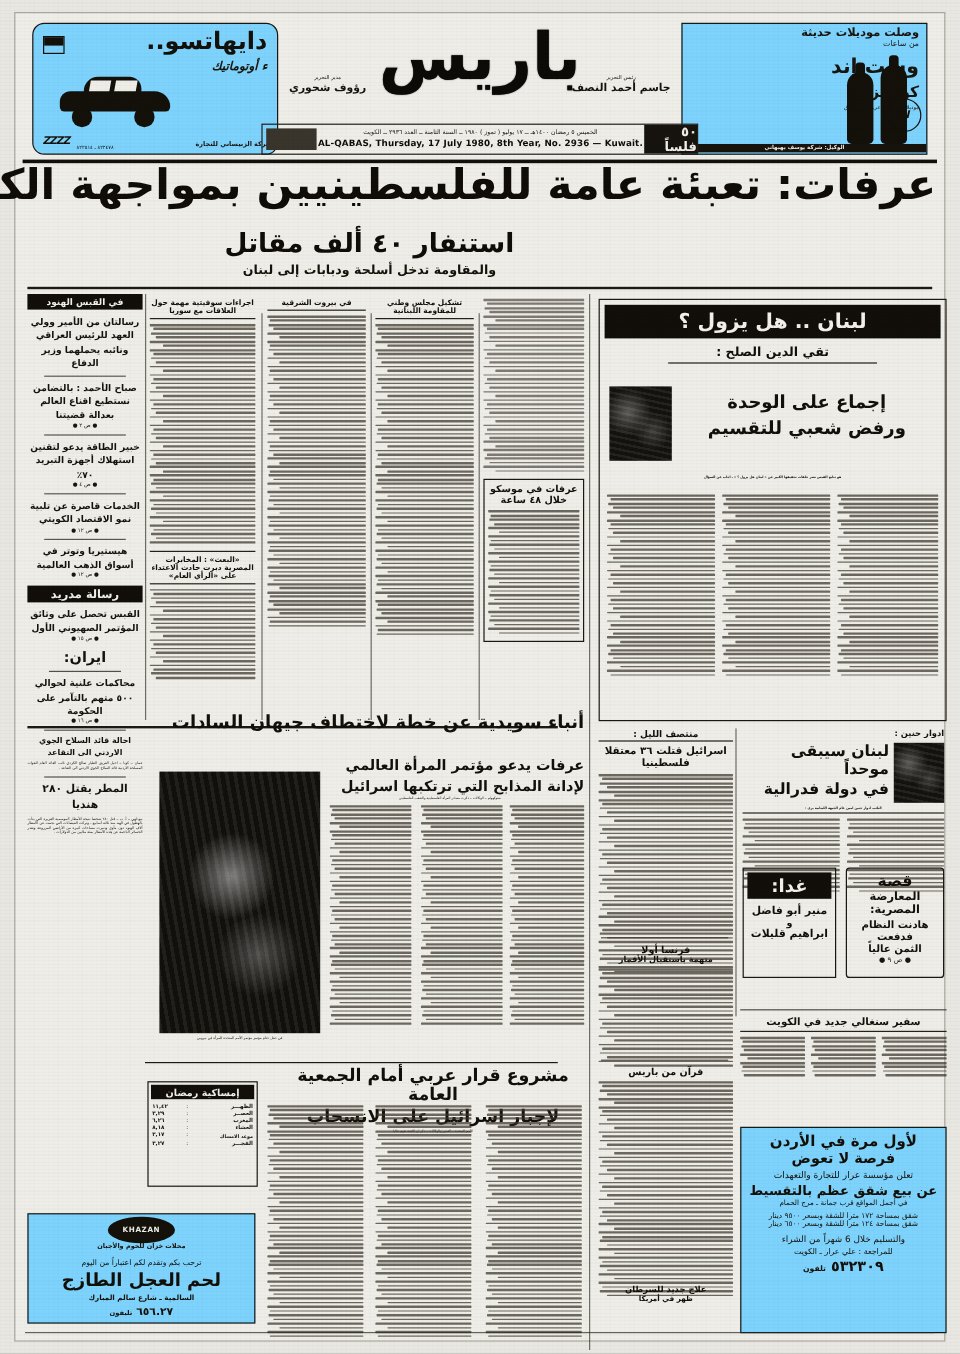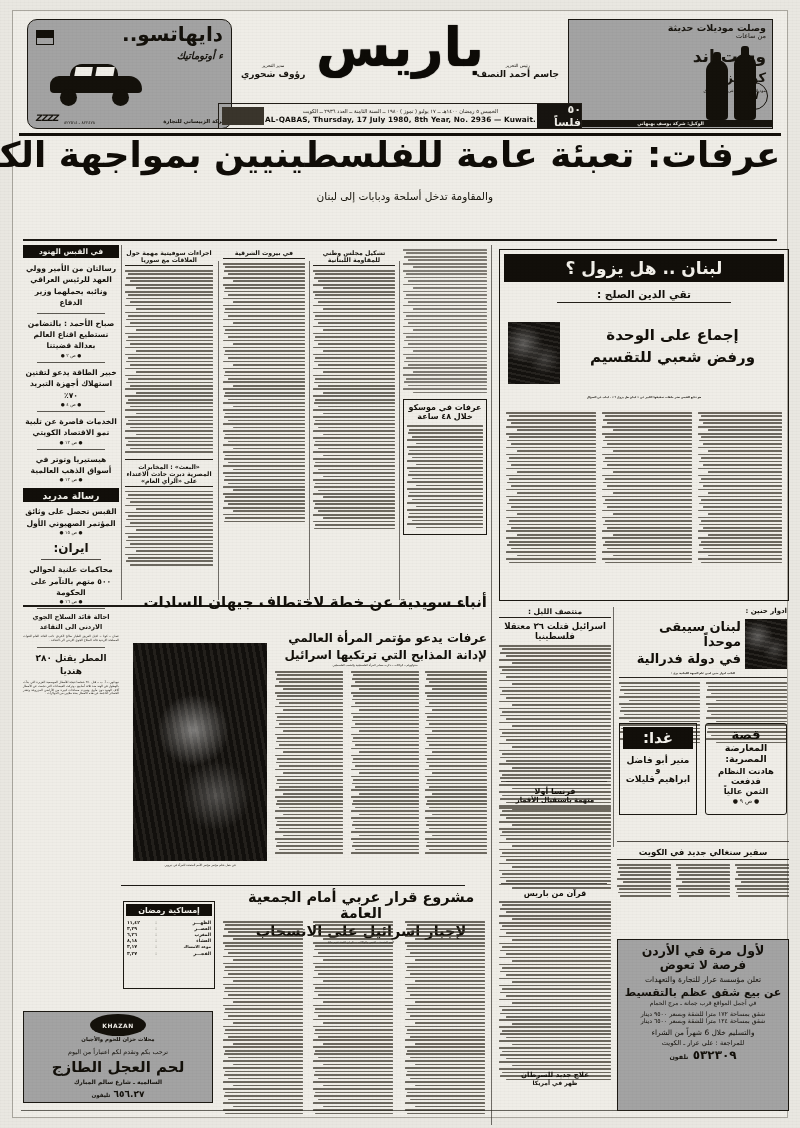--- a/index.html
+++ b/index.html
@@ -43,21 +43,21 @@
 
   
   .masthead{position:absolute;left:0;right:0;top:0;height:120px;}
   .nameplate{
     position:absolute;left:50%;transform:translateX(-50%);top:10px;
     font-family:"DejaVu Sans",sans-serif;font-weight:bold;font-size:54px;
     color:#0d0b07;letter-spacing:-2px;line-height:1;
     text-shadow:0 0 1px #0d0b07;
   }
   .ad-box{
-    position:absolute;border:1.6px solid #1b1812;background:#a3a3a3;
+    position:absolute;border:1.6px solid #1b1812;background:#7dd3fc;
     box-sizing:border-box;overflow:hidden;
   }
   .ad-left{left:14px;top:8px;width:205px;height:110px;border-radius:10px;}
   .ad-right{right:14px;top:8px;width:205px;height:110px;}
   .ad-head{font-weight:bold;color:#14110b;}
 
   .car{
     position:absolute;left:22px;top:42px;width:92px;height:40px;
   }
   .car .body{position:absolute;left:0;top:14px;width:92px;height:17px;background:#14110b;border-radius:9px 13px 4px 4px;}
@@ -97,21 +97,21 @@
   .hl-wrap{position:absolute;left:14px;right:14px;top:126px;}
   .mainhead{
     font-weight:bold;font-size:35px;line-height:1.05;color:#100d08;
     text-align:center;letter-spacing:-1px;direction:rtl;white-space:nowrap;
     transform:scaleX(1.02);
   }
   .subhead{
     font-weight:bold;font-size:22px;color:#100d08;text-align:center;direction:rtl;margin-top:4px;
   }
   .subhead2{
-    font-weight:normal;font-size:10.5px;color:#151209;text-align:right;direction:rtl;margin-top:3px;
+    font-weight:bold;font-size:10.5px;color:#151209;text-align:center;direction:rtl;margin-top:3px;
   }
 
   
   .blackbar{
     background:#120f0a;color:#f2f0ea;font-weight:bold;text-align:center;
     display:flex;align-items:center;justify-content:center;direction:rtl;
   }
   .boxed{border:1.4px solid #1b1812;box-sizing:border-box;}
   .headline-sm{font-weight:bold;direction:rtl;text-align:center;color:#13100a;}
   .kicker{font-weight:bold;direction:rtl;text-align:center;color:#13100a;border-bottom:1px solid #25211a;}
@@ -216,20 +216,21 @@
 
   <div class="hl-wrap">
     <div class="mainhead">عرفات: تعبئة عامة للفلسطينيين بمواجهة الكتائب</div>
   </div>
 
   <div style="position:absolute;left:480px;right:14px;top:178px;">
     
   </div>
 
   <div style="position:absolute;left:110px;width:370px;top:176px;">
+    <div class="subhead">استنفار ٤٠ ألف مقاتل</div>
     <div class="subhead2">والمقاومة تدخل أسلحة ودبابات إلى لبنان</div>
   </div>
 
   <div style="position:absolute;left:10px;right:10px;top:228px;height:1.6px;background:#1d1a15;"></div>
 
   <div style="position:absolute;left:10px;top:234px;width:96px;">
     <div class="blackbar" style="height:13px;font-size:7.5px;letter-spacing:-.3px;">في القبس الهنود</div>
 
     <div style="margin-top:5px;">
       <div class="sb-item">

